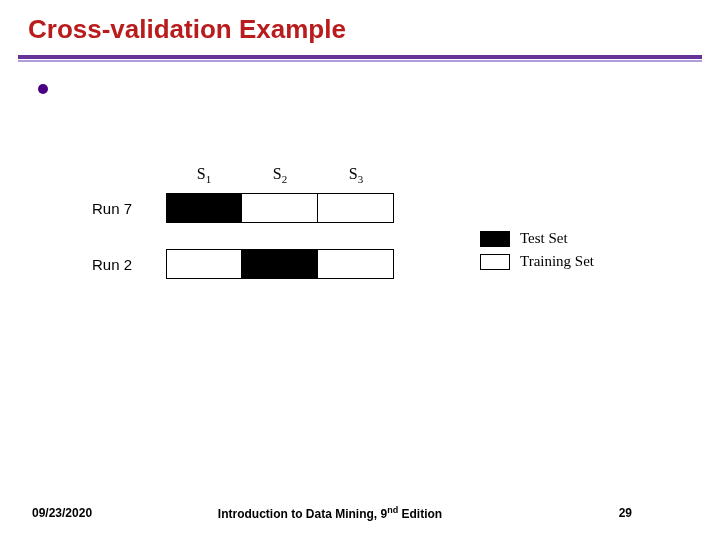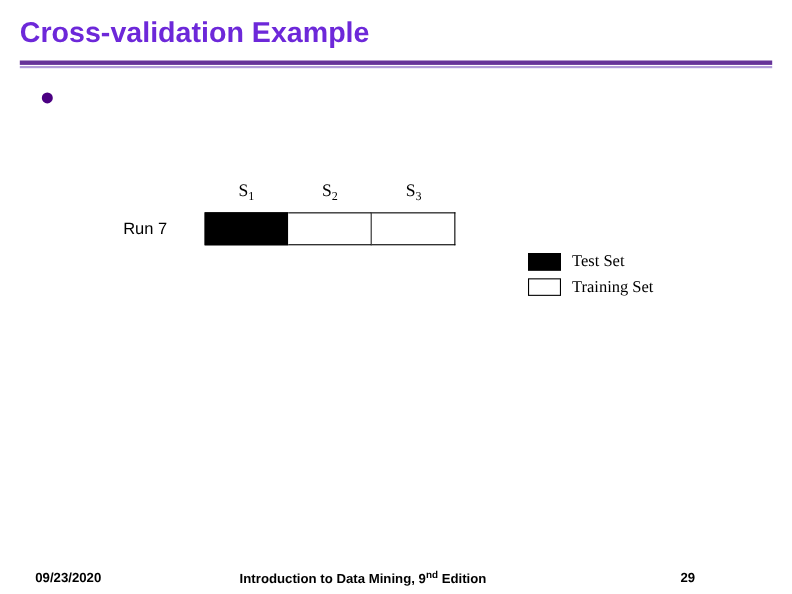--- a/index.html
+++ b/index.html
@@ -8,22 +8,22 @@
     height: 540px;
     background: #ffffff;
     font-family: Arial, Helvetica, sans-serif;
     position: relative;
     overflow: hidden;
   }
   .title {
     font-family: Verdana, Arial, sans-serif;
     font-weight: bold;
     font-size: 26px;
-    color: #6d28d9;
-    padding: 14px 0 10px 18px;
+    color: #b91c1c;
+    padding: 14px 0 10px 28px;
   }
   .rule-dark {
     height: 4px;
     background: #663399;
     margin: 0 18px 0 18px;
   }
   .rule-light {
     height: 2px;
     background: #b19cd9;
     margin: 1px 18px 0 18px;
@@ -40,21 +40,21 @@
     background: #4b0082;
     margin-right: 10px;
     flex: none;
   }
   .bullet-text {
     font-size: 22px;
     color: #000;
   }
   .diagram-area {
     position: absolute;
-    left: 112px;
+    left: 92px;
     top: 165px;
     width: 520px;
   }
   .col-headers {
     display: flex;
     margin-left: 74px;
     margin-bottom: 8px;
   }
   .col-h {
     width: 76px;
@@ -81,37 +81,38 @@
   }
   .cell.filled { background: #000; }
   .cell + .cell { border-left: none; }
   .legend {
     position: absolute;
     left: 480px;
     top: 230px;
   }
   .legend-row {
     display: flex;
+    align-items: center;
     margin-bottom: 6px;
   }
   .legend-swatch {
     width: 30px;
     height: 16px;
     border: 1px solid #000;
     margin-right: 10px;
     flex: none;
   }
   .legend-swatch.filled { background: #000; }
   .legend-text {
     font-family: Georgia, 'Times New Roman', serif;
     font-size: 15px;
   }
   .footer {
     position: absolute;
-    bottom: 8px;
+    bottom: 20px;
     left: 0;
     width: 660px;
     display: flex;
     align-items: center;
     font-size: 12px;
     font-family: Arial, sans-serif;
   }
   .footer-date { margin-left: 32px; font-weight: bold; }
   .footer-center {
     position: absolute;
@@ -140,20 +141,26 @@
     <div class="col-h"><span>S</span><sub>3</sub></div>
   </div>
 
   <div class="run-row">
     <div class="run-label">Run 7</div>
     <div class="cell filled"></div>
     <div class="cell"></div>
     <div class="cell"></div>
   </div>
 
+  <div class="run-row">
+    <div class="run-label">Run 2</div>
+    <div class="cell"></div>
+    <div class="cell filled"></div>
+    <div class="cell"></div>
+  </div>
 
 </div>
 
 <div class="legend">
   <div class="legend-row">
     <div class="legend-swatch filled"></div>
     <div class="legend-text">Test Set</div>
   </div>
   <div class="legend-row">
     <div class="legend-swatch"></div>

